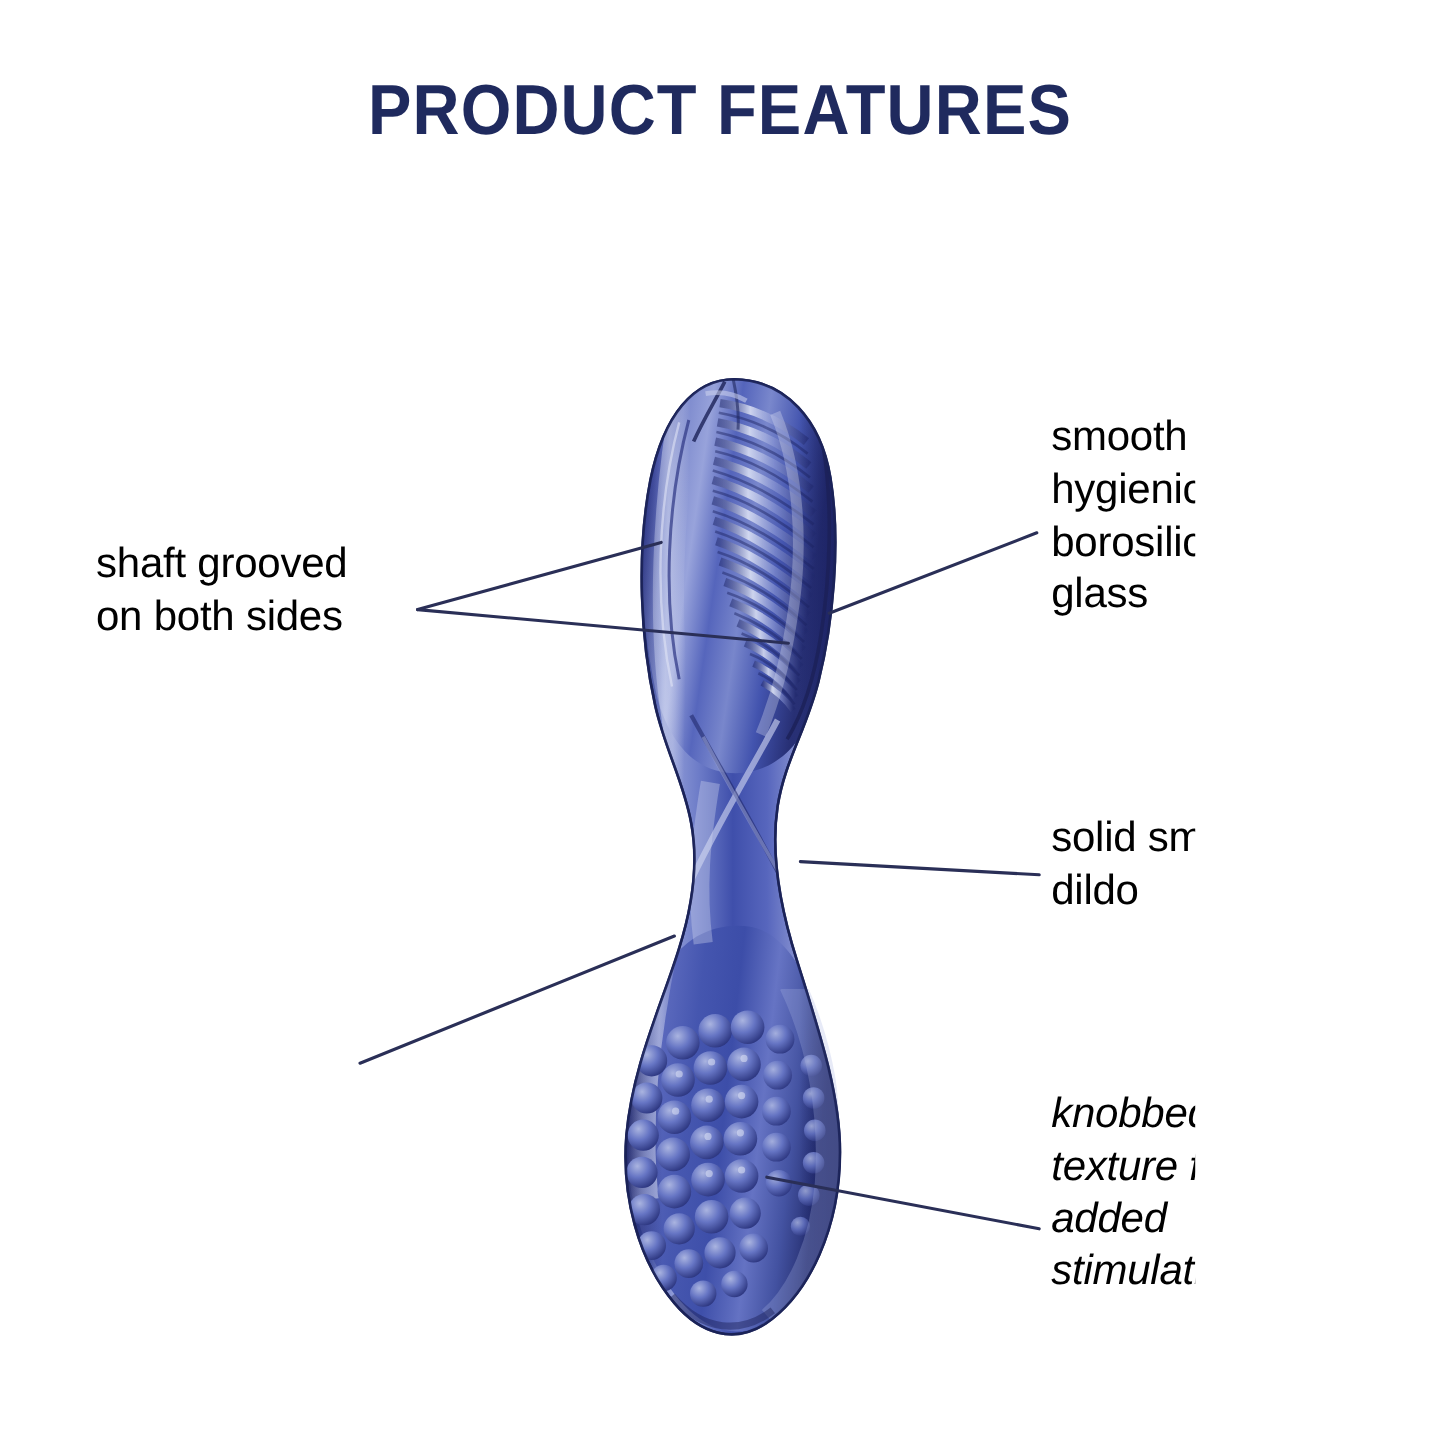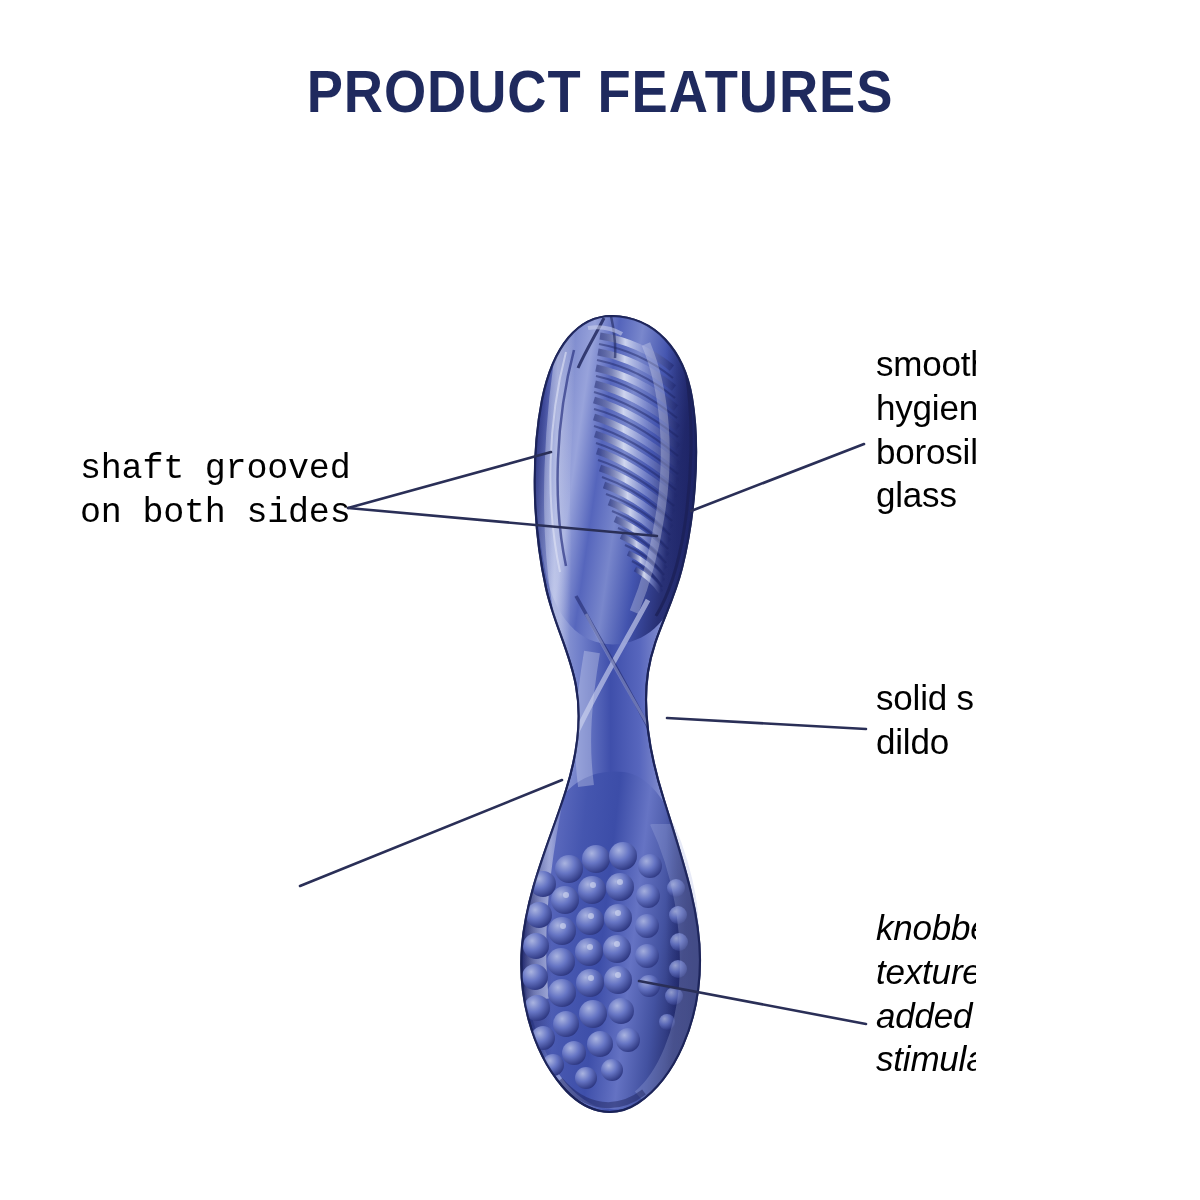--- a/index.html
+++ b/index.html
@@ -9,20 +9,21 @@
   }
   body {
     font-family: "Liberation Sans", sans-serif;
   }
   #page {
     position: relative;
     width: 976px;
     height: 1200px;
     background: #ffffff;
     overflow: hidden;
+    padding-left: 20px;
   }
 
   
   #title {
     position: absolute;
     top: 58px;
     left: 0;
     width: 1200px;
     text-align: center;
     font-family: "Liberation Sans", sans-serif;
@@ -42,21 +43,21 @@
     font-family: "Liberation Sans", sans-serif;
     font-size: 35px;
     line-height: 1.25;
     font-weight: 400;
     letter-spacing: -0.2px;
     white-space: pre-line;
   }
   .callout.right { text-align: left; }
   .callout.left  { text-align: left; }
 
-  #label-shaft-grooved   { left: 80px;  top: 448px;  width: 320px; font-family: Liberation Mono, monospace; }
+  #label-shaft-grooved   { left: 80px;  top: 448px;  width: 320px; }
   #label-smooth-hygienic { left: 876px; top: 342px;  width: 250px; }
   #label-solid-glass     { left: 876px; top: 676px;  width: 250px; }
   #label-hot-cold        { left: 80px;  top: 836px;  width: 340px; }
   #label-knobbed         { left: 876px; top: 906px;  width: 260px; font-style: italic; }
 
   
   #stage {
     position: absolute;
     left: 0; top: 0;
     width: 1200px;

